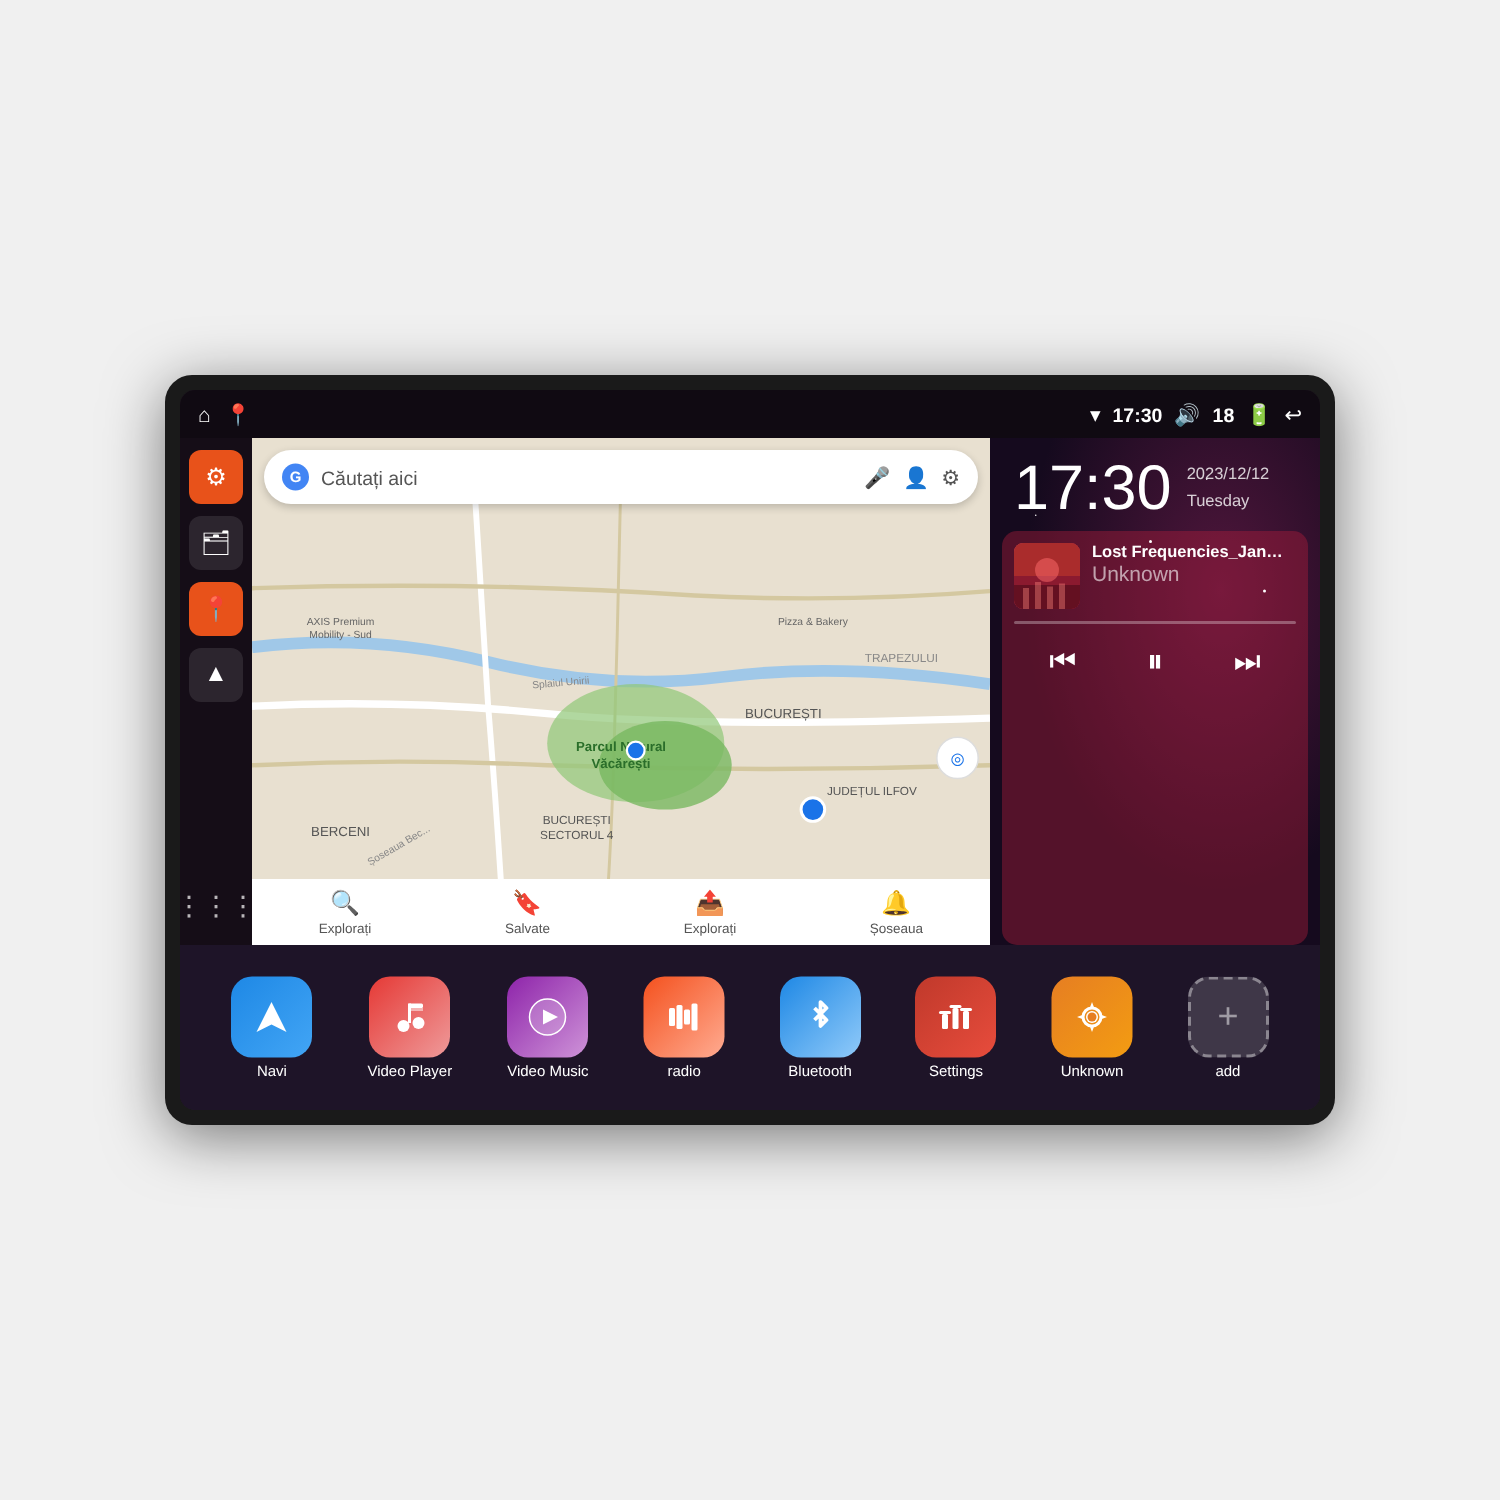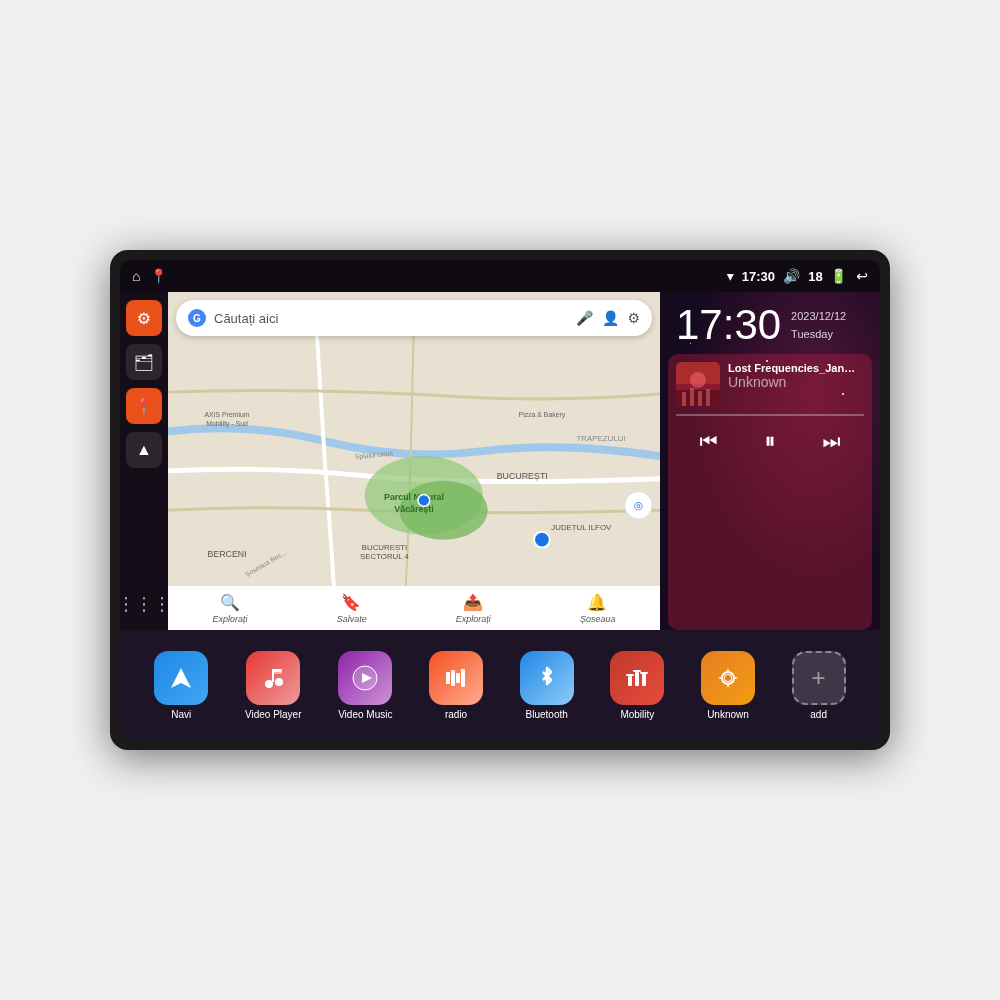--- a/index.html
+++ b/index.html
@@ -162,21 +162,21 @@
       justify-content: space-around;
     }
     .map-nav-item {
       display: flex;
       flex-direction: column;
       align-items: center;
       gap: 2px;
       cursor: pointer;
     }
     .map-nav-icon { font-size: 16px; color: #1a73e8; }
-    .map-nav-label { font-size: 9px; color: #555; font-style: italic; }
+    .map-nav-label { font-size: 9px; color: #555; }
 
     
     .right-panel {
       width: 220px;
       background: rgba(20,10,30,0.95);
       display: flex;
       flex-direction: column;
       flex-shrink: 0;
       background-image: radial-gradient(ellipse at 70% 30%, rgba(120,30,80,0.6) 0%, transparent 60%);
     }
@@ -543,21 +543,21 @@
         <div class="app-icon-circle ic-eq">
           <svg width="28" height="28" viewBox="0 0 28 28">
             <rect x="5" y="12" width="4" height="10" fill="white" rx="1"></rect>
             <rect x="12" y="8" width="4" height="14" fill="white" rx="1"></rect>
             <rect x="19" y="10" width="4" height="12" fill="white" rx="1"></rect>
             <rect x="3" y="10" width="8" height="2" fill="white" rx="1"></rect>
             <rect x="10" y="6" width="8" height="2" fill="white" rx="1"></rect>
             <rect x="17" y="8" width="8" height="2" fill="white" rx="1"></rect>
           </svg>
         </div>
-        <span class="app-label">Mobility</span>
+        <span class="app-label">Settings</span>
       </div>
 
       <div class="app-icon-item">
         <div class="app-icon-circle ic-settings">
           <svg width="28" height="28" viewBox="0 0 28 28">
             <circle cx="14" cy="14" r="4" fill="white"></circle>
             <path d="M14,4 L15.5,8 L14,7.5 L12.5,8 Z M14,24 L15.5,20 L14,20.5 L12.5,20 Z M4,14 L8,12.5 L7.5,14 L8,15.5 Z M24,14 L20,12.5 L20.5,14 L20,15.5 Z" fill="white"></path>
             <circle cx="14" cy="14" r="6" fill="none" stroke="white" stroke-width="2"></circle>
             <circle cx="14" cy="14" r="3" fill="#e67e22"></circle>
           </svg>

